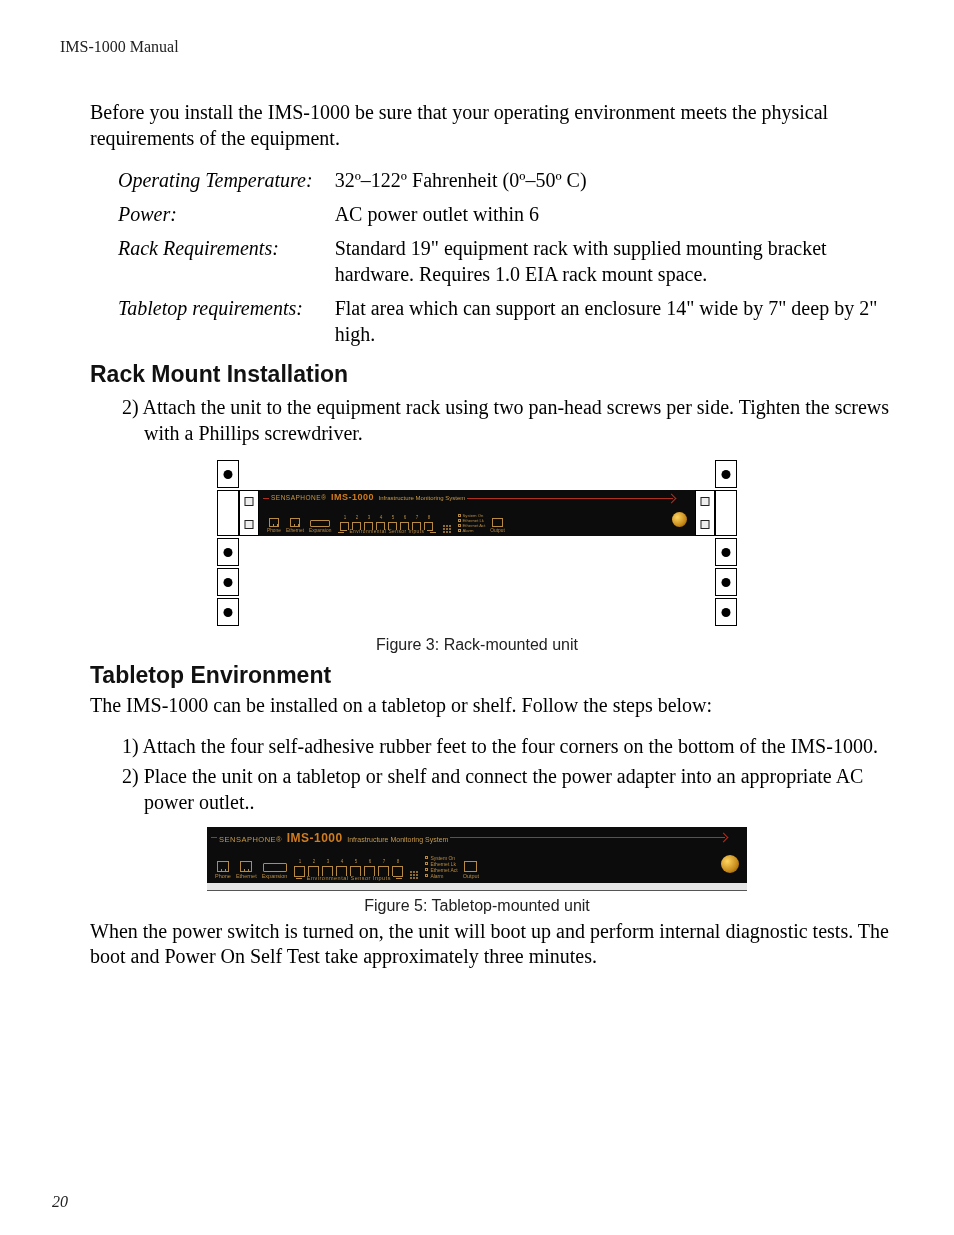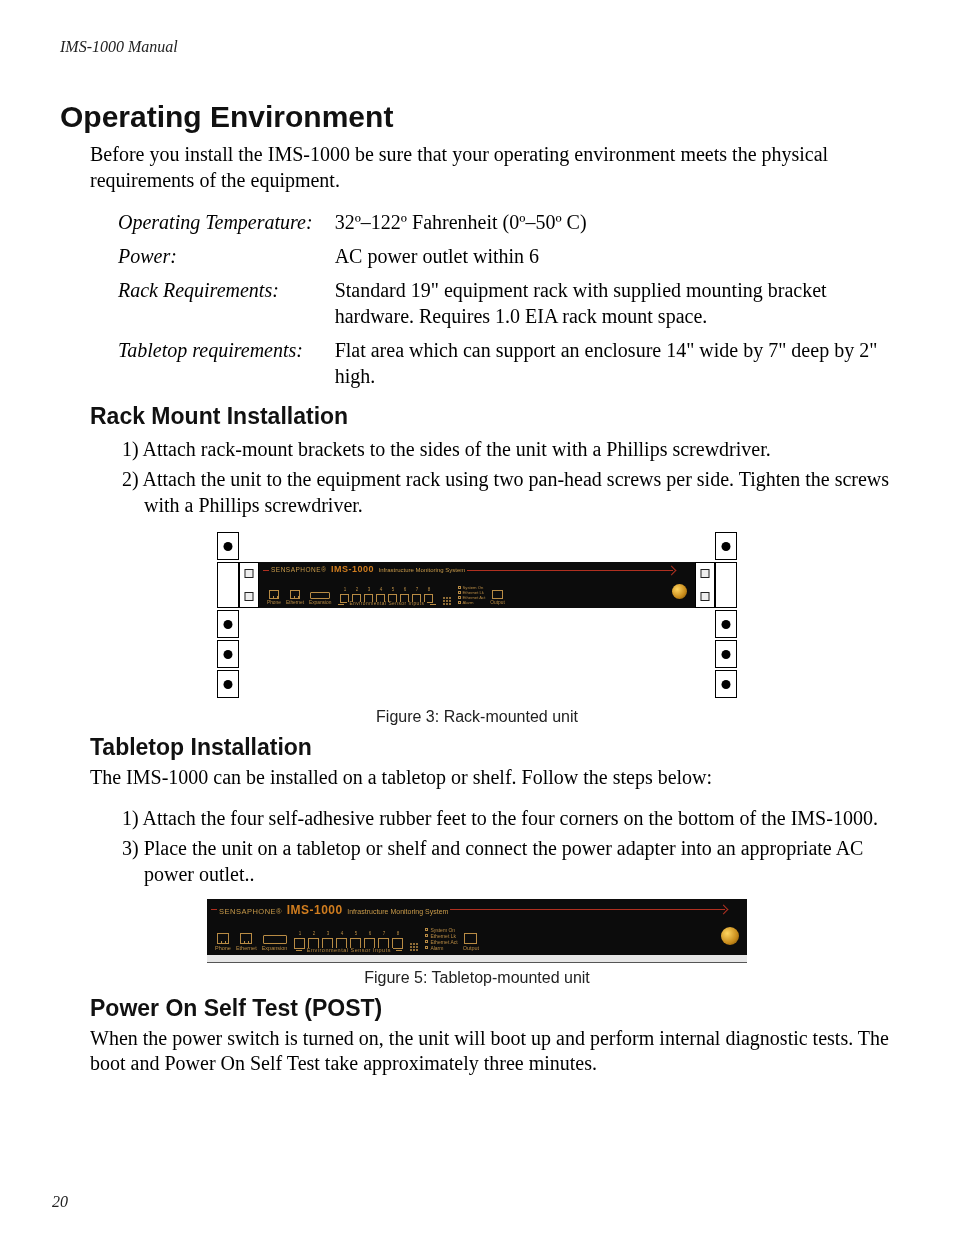--- a/index.html
+++ b/index.html
@@ -11,21 +11,20 @@
     color: #000;
   }
   .page {
     width: 954px;
     height: 1235px;
     position: relative;
     box-sizing: border-box;
     padding: 38px 60px 30px 60px;
   }
   .running-header {
-    font-style: italic;
     font-family: Georgia, "Times New Roman", serif;
     font-size: 16px;
     color: #222;
     margin-bottom: 44px;
   }
   h1.section {
     font-family: "Segoe UI", "Trebuchet MS", "Lucida Sans", Arial, sans-serif;
     font-weight: 700;
     font-size: 30px;
     margin: 0 0 8px 0;
@@ -330,21 +329,20 @@
     margin-bottom: 6px;
   }
 </style>
 </head>
 <body>
 
 <div class="page">
 
   <div class="running-header">IMS-1000 Manual</div>
 
-  <h1 class="section">Operating Environment</h1>
 
   <p class="body-text">Before you install the IMS-1000 be sure that your operating environment meets the physical requirements of the equipment.</p>
 
   <table class="spec-table">
     <tbody>
         <tr>
           <td class="label">Operating Temperature:</td>
           <td>32º–122º Fahrenheit (0º–50º C)</td>
         </tr>
     <tr>
@@ -357,21 +355,20 @@
         </tr>
     <tr>
           <td class="label">Tabletop requirements:</td>
           <td>Flat area which can support an enclosure 14" wide by 7" deep by 2" high.</td>
         </tr>
   </tbody>
     </table>
 
   <h2 class="subsection">Rack Mount Installation</h2>
   <div class="steps">
-    <div class="step">1) Attach rack-mount brackets to the sides of the unit with a Phillips screwdriver.</div>
     <div class="step">2) Attach the unit to the equipment rack using two pan-head screws per side.  Tighten the screws with a Phillips screwdriver.</div>
   </div>
 
   <div class="figure-wrap">
     <div class="rack-fig">
       
       <div class="rack-row h28">
         <div class="rack-rail">
             <div class="rail-hole" style="top:9px;"></div>
           </div>
@@ -495,25 +492,25 @@
           </div>
           <div class="rack-gap"></div>
           <div class="rack-rail">
             <div class="rail-hole" style="top:9px;"></div>
           </div>
         </div>
     </div>
     <div class="figure-caption">Figure 3: Rack-mounted unit</div>
   </div>
 
-  <h2 class="subsection">Tabletop Installation</h2>
+  <h2 class="subsection">Tabletop Environment</h2>
   <p class="body-text">The IMS-1000 can be installed on a tabletop or shelf.  Follow the steps below:</p>
   <div class="steps">
     <div class="step">1) Attach the four self-adhesive rubber feet to the four corners on the bottom of the IMS-1000.</div>
-    <div class="step">3) Place the unit on a tabletop or shelf and connect the power adapter into an appropriate AC power outlet..</div>
+    <div class="step">2) Place the unit on a tabletop or shelf and connect the power adapter into an appropriate AC power outlet..</div>
   </div>
 
   <div class="figure-wrap">
     <div class="tabletop-fig">
       <div style="height:56px;">
         <div class="ims-panel" style="height:56px;">
           <div class="topline" style="top:10px;"></div>
           <div class="header-text" style="top:4px;">
             <span class="brand" style="font-size:7.5px;">SENSAPHONE®</span>
             <span class="model" style="font-size:12px;">IMS-1000</span>
@@ -585,17 +582,16 @@
             <div style="flex:1"></div>
             <div class="knob" style="width:18px;height:18px;"></div>
           </div>
         </div>
       </div>
       <div class="tabletop-surface"></div>
     </div>
     <div class="figure-caption">Figure 5: Tabletop-mounted unit</div>
   </div>
 
-  <h2 class="subsection">Power On Self Test (POST)</h2>
   <p class="body-text">When the power switch is turned on, the unit will boot up and perform internal diagnostic tests. The boot and Power On Self Test take approximately three minutes.</p>
 
   <div class="page-number">20</div>
 </div>
 
 </body></html>

